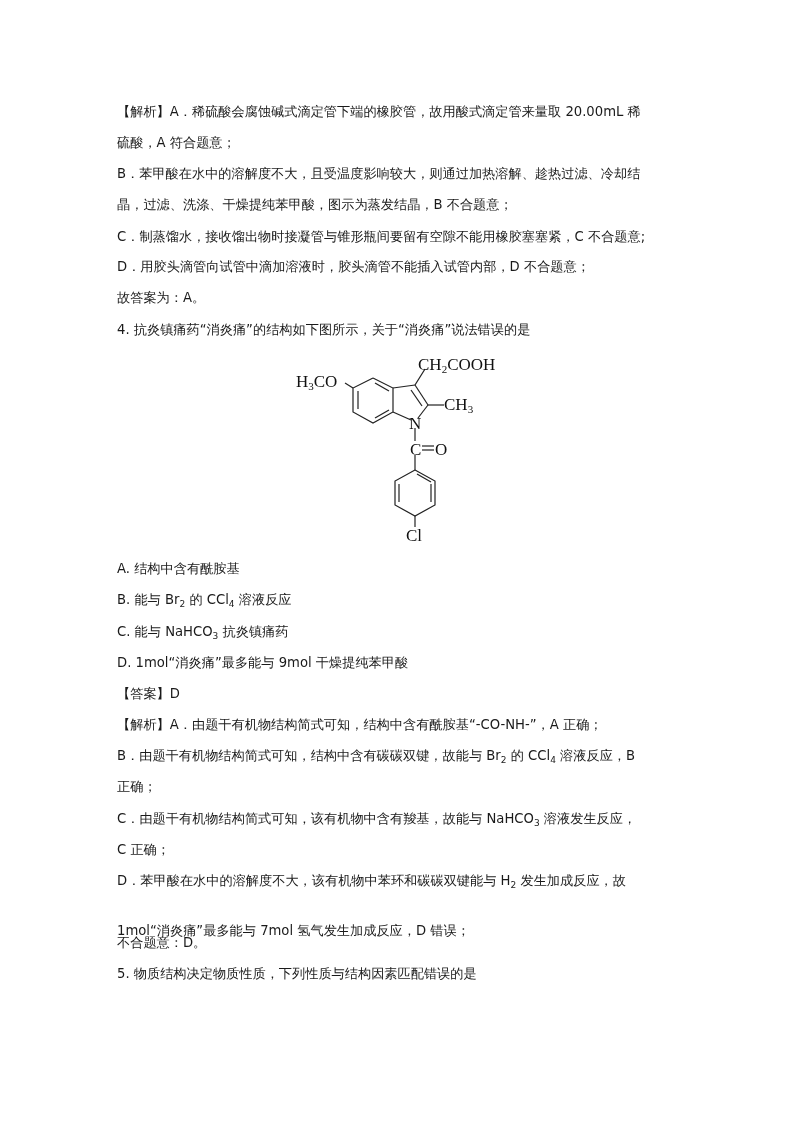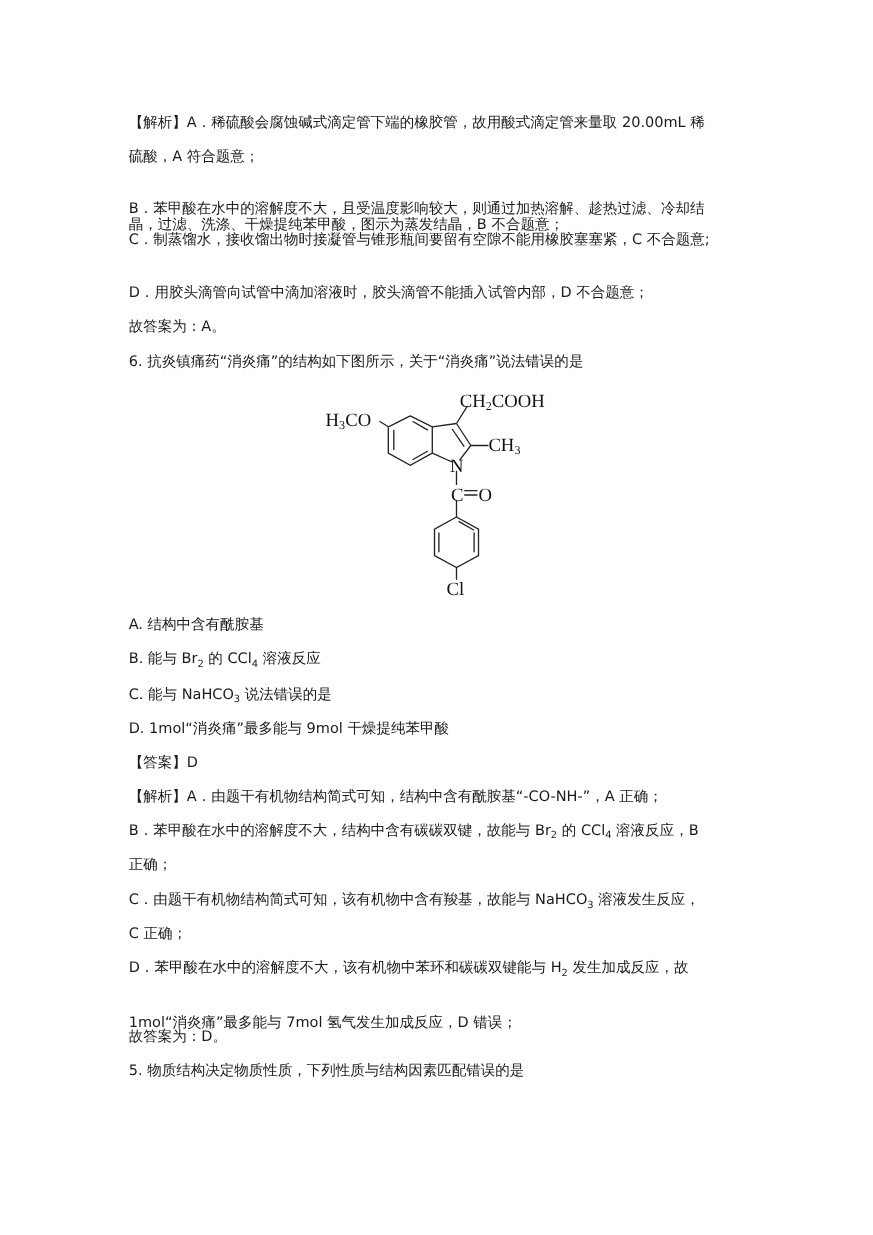--- a/index.html
+++ b/index.html
@@ -9,27 +9,27 @@
   sub { font-size: 9px; vertical-align: -3px; line-height: 0; }
   #molecule { position: absolute; left: 280px; top: 345px; width: 240px; height: 200px; }
   #molecule text { font-family: "Liberation Serif", "DejaVu Serif", serif; font-size: 17px; fill: #111; }
   #molecule line, #molecule polyline { stroke: #222; stroke-width: 1.2; fill: none; }
 </style>
 </head>
 <body>
 
 <div class="line" style="top:103px">【解析】A．稀硫酸会腐蚀碱式滴定管下端的橡胶管，故用酸式滴定管来量取 20.00mL 稀</div>
 <div class="line" style="top:134px">硫酸，A 符合题意；</div>
-<div class="line" style="top:182px">B．苯甲酸在水中的溶解度不大，且受温度影响较大，则通过加热溶解、趁热过滤、冷却结</div>
+<div class="line" style="top:165px">B．苯甲酸在水中的溶解度不大，且受温度影响较大，则通过加热溶解、趁热过滤、冷却结</div>
 <div class="line" style="top:196px">晶，过滤、洗涤、干燥提纯苯甲酸，图示为蒸发结晶，B 不合题意；</div>
-<div class="line" style="top:210px">C．制蒸馏水，接收馏出物时接凝管与锥形瓶间要留有空隙不能用橡胶塞塞紧，C 不合题意;</div>
+<div class="line" style="top:228px">C．制蒸馏水，接收馏出物时接凝管与锥形瓶间要留有空隙不能用橡胶塞塞紧，C 不合题意;</div>
 <div class="line" style="top:258px">D．用胶头滴管向试管中滴加溶液时，胶头滴管不能插入试管内部，D 不合题意；</div>
 <div class="line" style="top:289px">故答案为：A。</div>
 
-<div class="line" style="top:321px">6. 抗炎镇痛药“消炎痛”的结构如下图所示，关于“消炎痛”说法错误的是</div>
+<div class="line" style="top:321px">4. 抗炎镇痛药“消炎痛”的结构如下图所示，关于“消炎痛”说法错误的是</div>
 
 <svg id="molecule" viewBox="280 345 240 200" xmlns="http://www.w3.org/2000/svg">
 
   <polyline points="373,378 393,388 393,412 373,423 353,412 353,388 373,378"></polyline>
   <line x1="375" y1="383" x2="389" y2="391"></line>
   <line x1="358" y1="391" x2="358" y2="409"></line>
   <line x1="375" y1="418" x2="389" y2="410"></line>
 
   <line x1="393" y1="388" x2="415" y2="385"></line>
   <line x1="415" y1="385" x2="428" y2="405"></line>
@@ -55,26 +55,26 @@
   <text x="418" y="370">CH<tspan font-size="11" dy="3">2</tspan><tspan dy="-3">COOH</tspan></text>
   <text x="444" y="410">CH<tspan font-size="11" dy="3">3</tspan></text>
   <text x="409" y="429">N</text>
   <text x="410" y="455">C</text>
   <text x="435" y="455">O</text>
   <text x="406" y="541">Cl</text>
 </svg>
 
 <div class="line" style="top:560px">A.  结构中含有酰胺基</div>
 <div class="line" style="top:591px"><span>B.  能与 Br</span><sub>2</sub><span> 的 CCl</span><sub>4</sub><span> 溶液反应</span></div>
-<div class="line" style="top:623px"><span>C.  能与 NaHCO</span><sub>3</sub><span> 说法错误的是</span></div>
+<div class="line" style="top:623px"><span>C.  能与 NaHCO</span><sub>3</sub><span> 抗炎镇痛药</span></div>
 <div class="line" style="top:654px">D. 1mol“消炎痛”最多能与 9mol 干燥提纯苯甲酸</div>
 
 <div class="line" style="top:685px">【答案】D</div>
 <div class="line" style="top:716px">【解析】A．由题干有机物结构简式可知，结构中含有酰胺基“-CO-NH-”，A 正确；</div>
-<div class="line" style="top:747px"><span>B．苯甲酸在水中的溶解度不大，结构中含有碳碳双键，故能与 Br</span><sub>2</sub><span> 的 CCl</span><sub>4</sub><span> 溶液反应，B</span></div>
+<div class="line" style="top:747px"><span>B．由题干有机物结构简式可知，结构中含有碳碳双键，故能与 Br</span><sub>2</sub><span> 的 CCl</span><sub>4</sub><span> 溶液反应，B</span></div>
 <div class="line" style="top:778px">正确；</div>
 <div class="line" style="top:810px"><span>C．由题干有机物结构简式可知，该有机物中含有羧基，故能与 NaHCO</span><sub>3</sub><span> 溶液发生反应，</span></div>
 <div class="line" style="top:841px">C 正确；</div>
 <div class="line" style="top:872px"><span>D．苯甲酸在水中的溶解度不大，该有机物中苯环和碳碳双键能与 H</span><sub>2</sub><span> 发生加成反应，故</span></div>
 <div class="line" style="top:922px">1mol“消炎痛”最多能与 7mol 氢气发生加成反应，D 错误；</div>
-<div class="line" style="top:934px">故答案为：D。</div>
+<div class="line" style="top:934px">不合题意：D。</div>
 
 <div class="line" style="top:965px">5. 物质结构决定物质性质，下列性质与结构因素匹配错误的是</div>
 
 </body></html>

